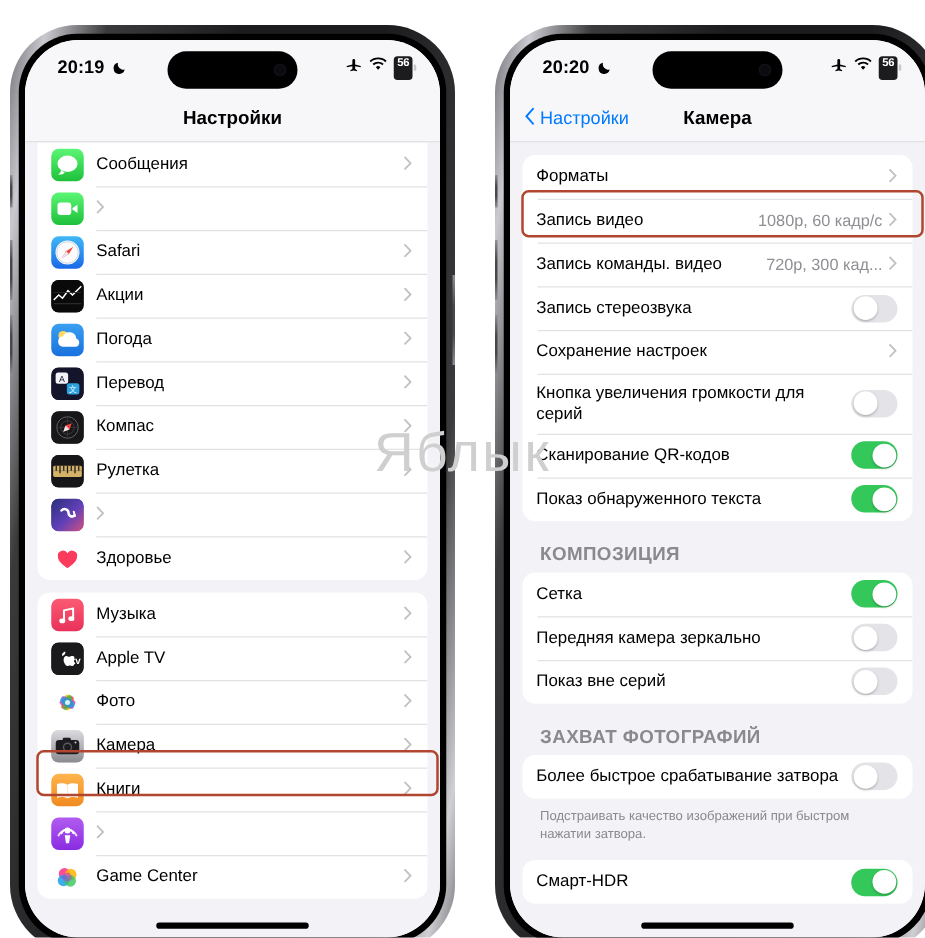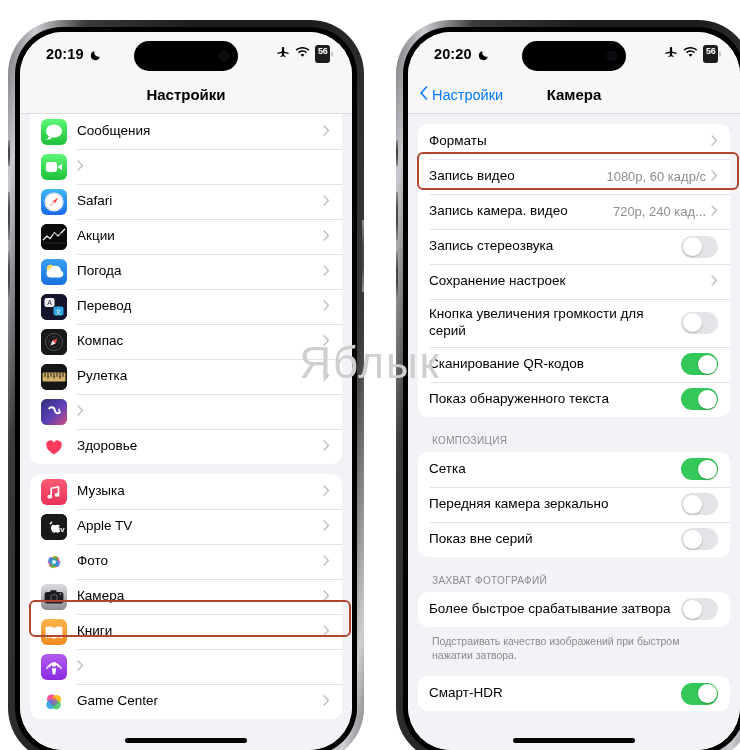--- a/index.html
+++ b/index.html
@@ -217,25 +217,26 @@
     white-space: nowrap;
   }
   .chev {
     color: #c0c0c5;
     font-size: 13px;
     flex: 0 0 auto;
     line-height: 1;
   }
 
   .section-hdr {
-    font-size: 10px;
+    font-size: 15px;
     color: #8a8a8e;
     letter-spacing: .35px;
     padding: 18px 0 6px 14px;
     text-transform: uppercase;
+    font-weight: bold;
   }
   .footnote {
     font-size: 10.5px;
     color: #8a8a8e;
     line-height: 1.35;
     padding: 7px 14px 0 14px;
   }
 
   
   .toggle {
@@ -671,22 +672,22 @@
                   </svg></span>
               </div>
               <div class="row no-icon">
                 <span class="row-label">Запись видео</span>
                 <span class="row-value">1080p, 60 кадр/с</span>
                 <span class="chev"><svg viewBox="0 0 8 13" width="7" height="11">
                     <path d="M1.2 0 0 1.2 5.1 6.5 0 11.8 1.2 13l6.3-6.5z" fill="#c0c0c5"></path>
                   </svg></span>
               </div>
               <div class="row no-icon">
-                <span class="row-label">Запись камера. видео</span>
-                <span class="row-value">720p, 240 кад...</span>
+                <span class="row-label">Запись команды. видео</span>
+                <span class="row-value">720p, 300 кад...</span>
                 <span class="chev"><svg viewBox="0 0 8 13" width="7" height="11">
                     <path d="M1.2 0 0 1.2 5.1 6.5 0 11.8 1.2 13l6.3-6.5z" fill="#c0c0c5"></path>
                   </svg></span>
               </div>
               <div class="row no-icon">
                 <span class="row-label">Запись стереозвука</span>
                 <span class="toggle">
                   <span class="knob"></span>
                 </span>
               </div>

